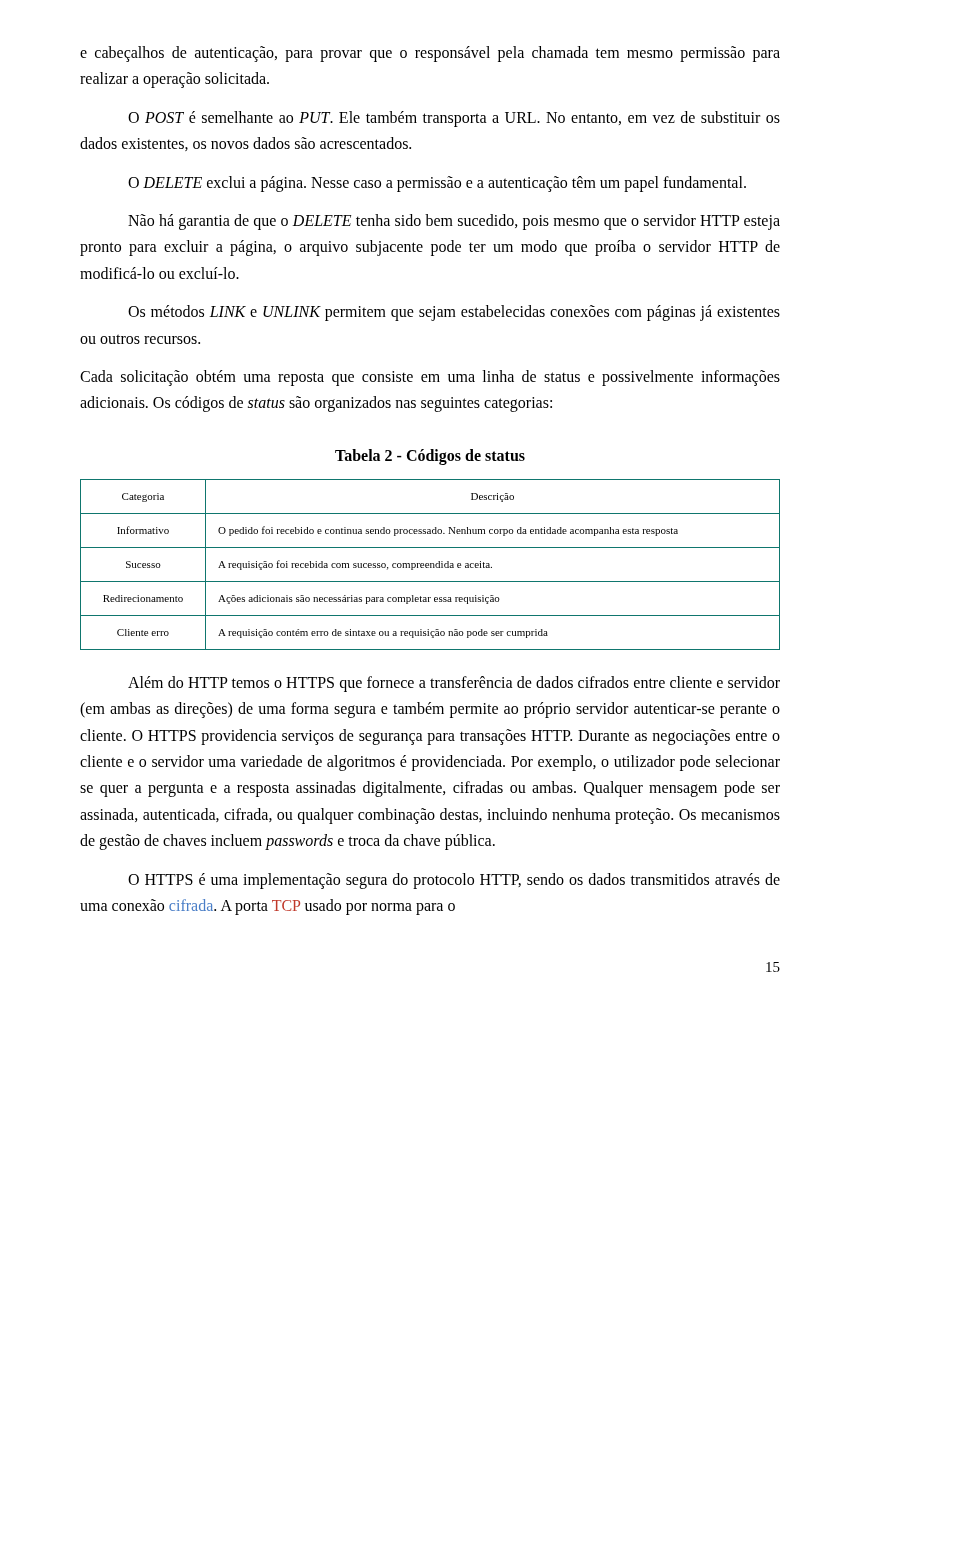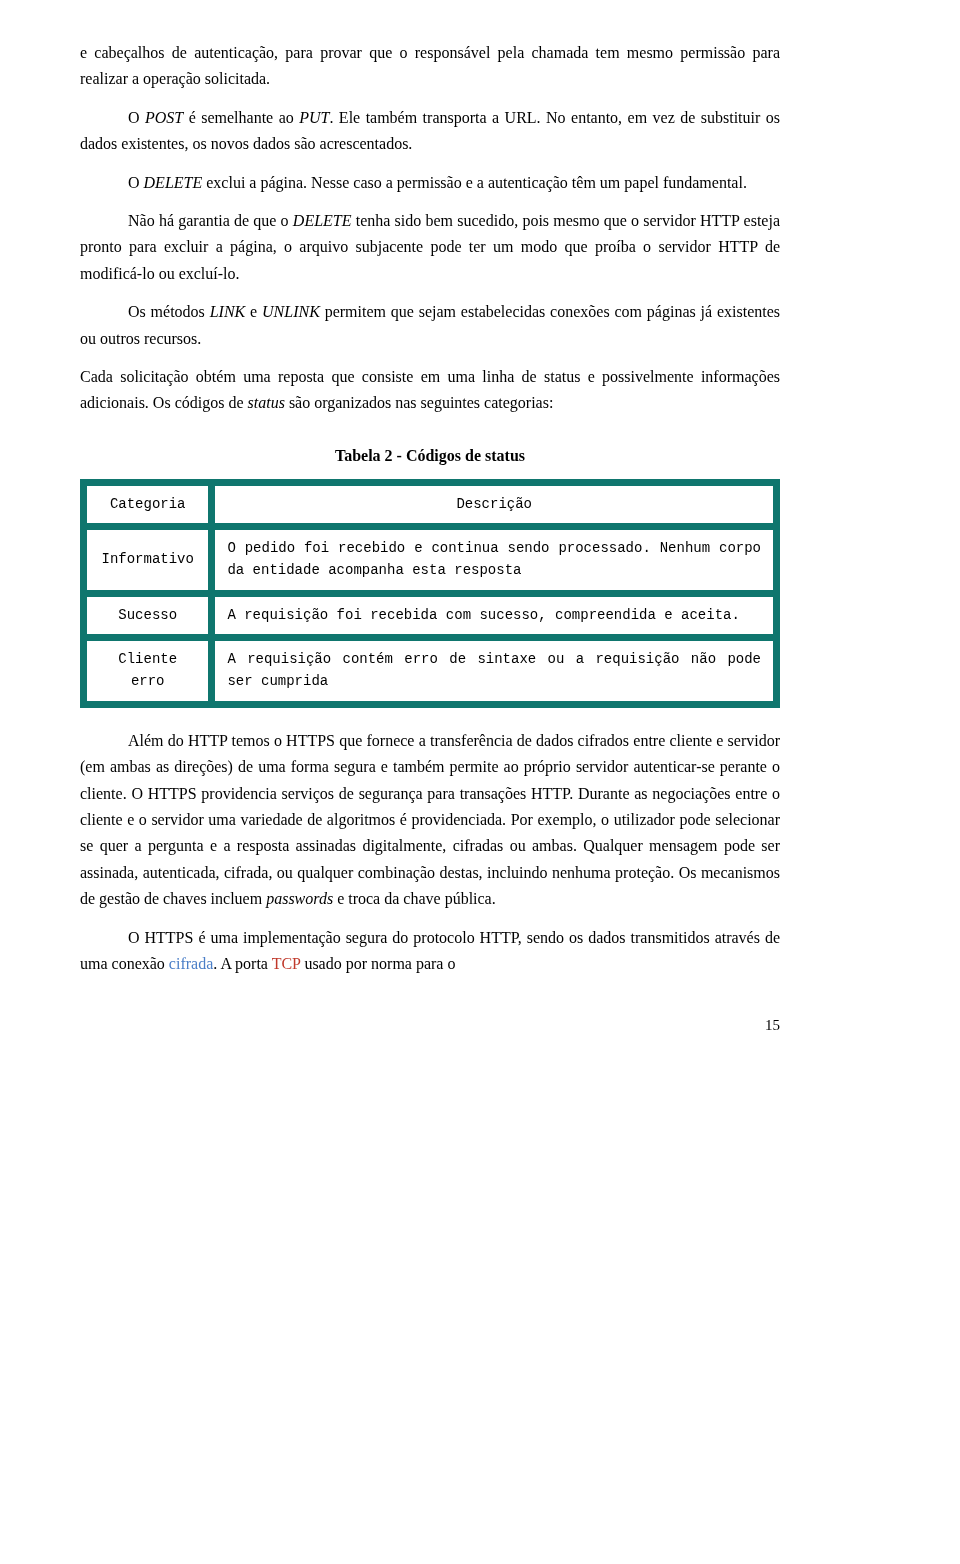--- a/index.html
+++ b/index.html
@@ -49,27 +49,26 @@
       font-size: 16px;
     }
 
     table {
       width: 100%;
       border-collapse: collapse;
       margin-bottom: 20px;
     }
 
     table th, table td {
-      border: 7px solid #0f766e;
+      border: 1px solid #0f766e;
       padding: 8px 12px;
       vertical-align: top;
       text-align: left;
-      font-size: 14px;
+      font-size: 11px;
       line-height: 1.55;
-      font-family: Liberation Mono, monospace;
     }
 
     table th {
       text-align: center;
       font-weight: normal;
     }
 
     table td.cat-col {
       text-align: center;
       vertical-align: middle;
@@ -134,20 +133,26 @@
           O pedido foi recebido e continua sendo processado. Nenhum corpo da entidade acompanha esta resposta
         </td>
       </tr>
       <tr>
         <td class="cat-col">Sucesso</td>
         <td class="desc-col">
           A requisição foi recebida com sucesso, compreendida e aceita.
         </td>
       </tr>
       <tr>
+        <td class="cat-col">Redirecionamento</td>
+        <td class="desc-col">
+          Ações adicionais são necessárias para completar essa requisição
+        </td>
+      </tr>
+      <tr>
         <td class="cat-col">Cliente erro</td>
         <td class="desc-col">
           A requisição contém erro de sintaxe ou a requisição não pode ser cumprida
         </td>
       </tr>
     </tbody>
   </table>
 
   <p class="paragraph-indent">
     Além do HTTP temos o HTTPS que fornece a transferência de dados cifrados entre cliente e servidor (em ambas as direções) de uma forma segura e também permite ao próprio servidor autenticar-se perante o cliente. O HTTPS providencia serviços de segurança para transações HTTP. Durante as negociações entre o cliente e o servidor uma variedade de algoritmos é providenciada. Por exemplo, o utilizador pode selecionar se quer a pergunta e a resposta assinadas digitalmente, cifradas ou ambas. Qualquer mensagem pode ser assinada, autenticada, cifrada, ou qualquer combinação destas, incluindo nenhuma proteção. Os mecanismos de gestão de chaves incluem <em>passwords</em> e troca da chave pública.

